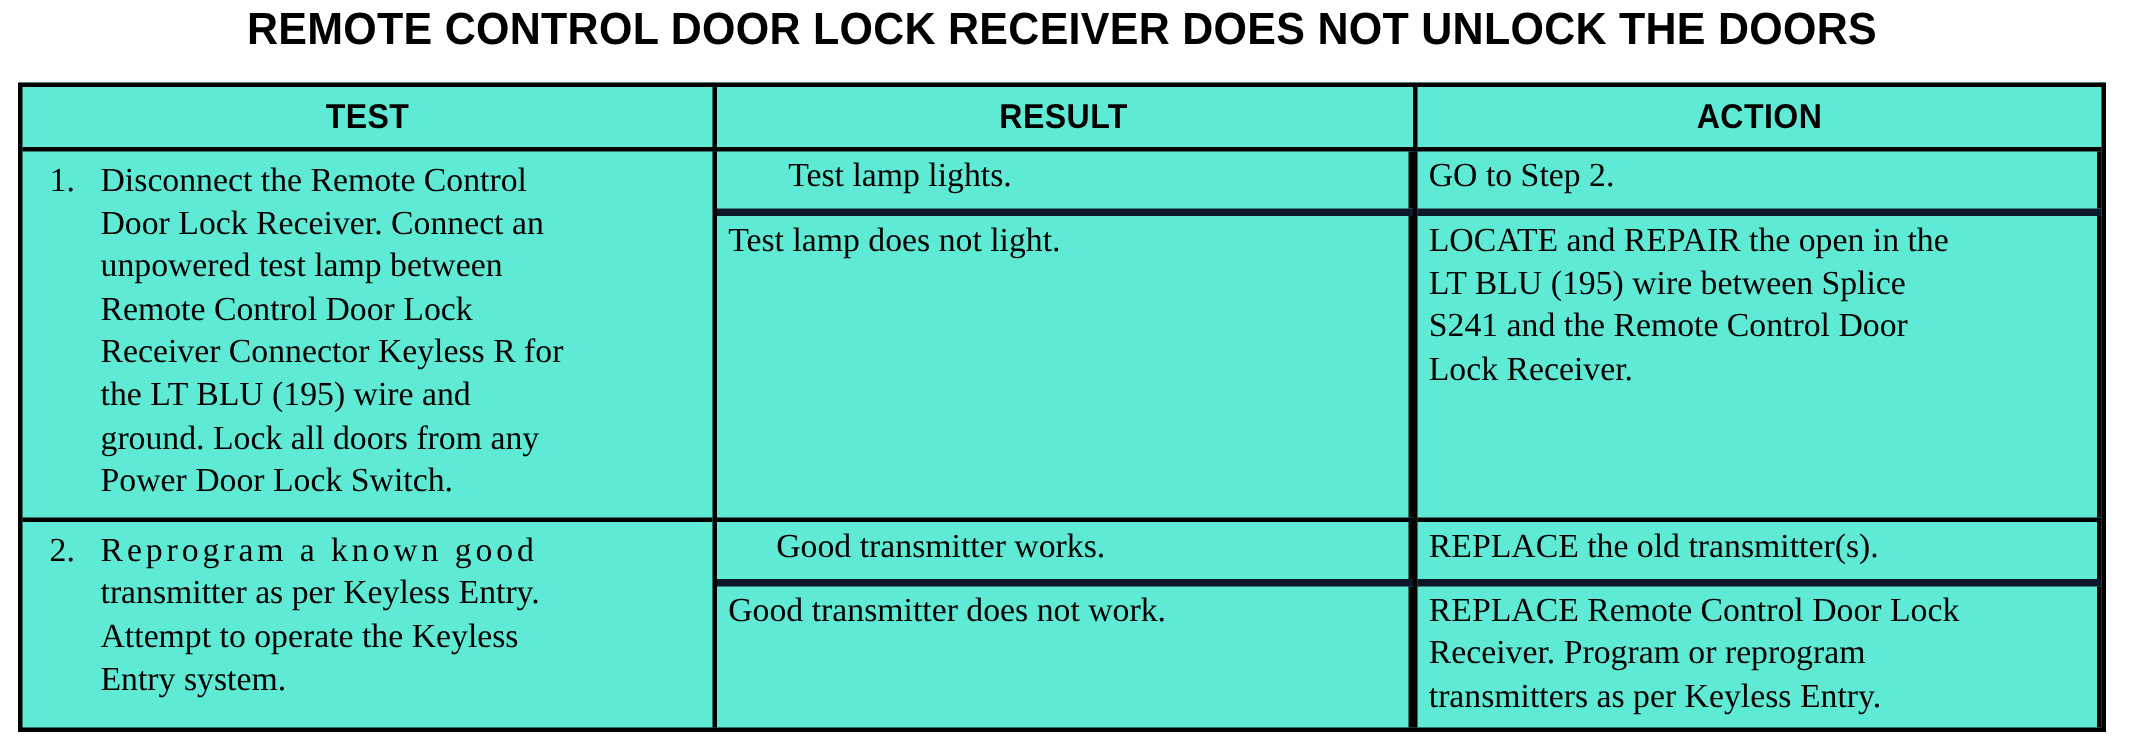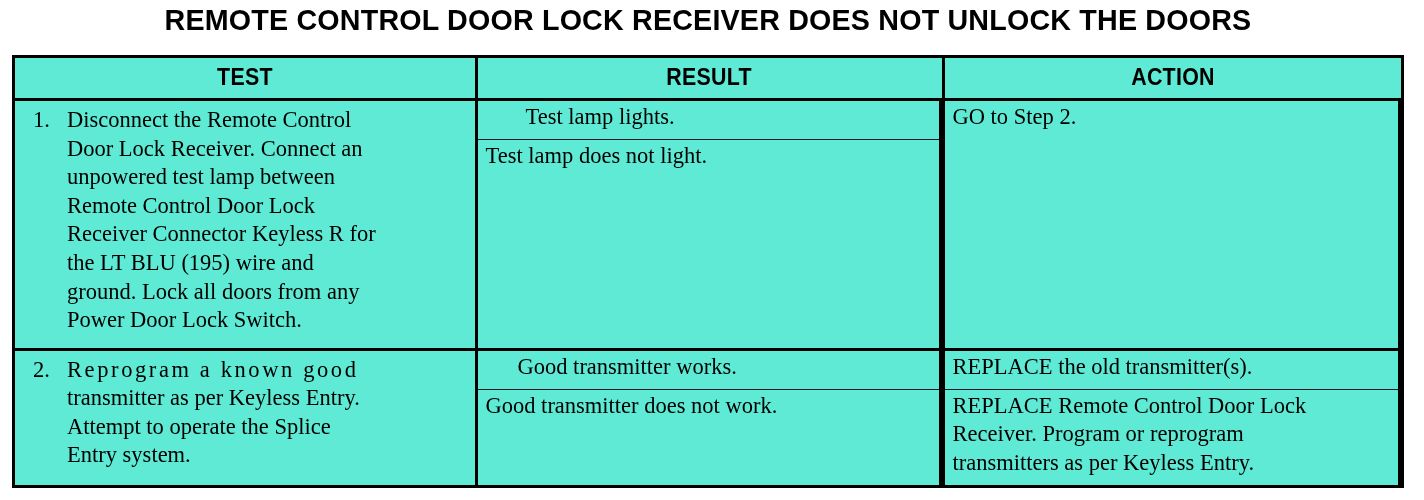--- a/index.html
+++ b/index.html
@@ -122,21 +122,21 @@
     height: 100%;
     border-collapse: collapse;
     table-layout: fixed;
   }
   .sub td {
     vertical-align: top;
     padding: 2px 8px 4px 8px;
     font-size: 22.5px;
     line-height: 28.6px;
   }
-  .sub tr.divider > td { border-top: 1px solid #0f172a; }
+  .sub tr.divider > td { border-top: 5px solid #0f172a; }
   .sub td .ln { display: block; white-space: nowrap; }
 </style>
 </head>
 <body>
 
 <div id="page">
 
   <div class="doc-title">REMOTE CONTROL DOOR LOCK RECEIVER DOES NOT UNLOCK THE DOORS</div>
 
   <div class="table-wrap">
@@ -198,34 +198,42 @@
           </td>
 
           <td class="last">
             <table class="sub">
               <tbody>
                   <tr>
                 <td style="height:32px;">
                   <span class="ln">GO to Step 2.</span>
                 </td>
               </tr>
+              <tr class="divider">
+                <td>
+                  <span class="ln">LOCATE and REPAIR the open in the</span>
+                  <span class="ln">LT BLU (195) wire between Splice</span>
+                  <span class="ln">S241 and the Remote Control Door</span>
+                  <span class="ln">Lock Receiver.</span>
+                </td>
+              </tr>
             </tbody>
               </table>
           </td>
         </tr>
 
         <tr class="step-sep">
           <td>
             <div class="test-cell">
               <div class="step">
                 <span class="num">2.</span>
                 <span class="body">
                   <span class="ln spread">Reprogram a known good</span>
                   <span class="ln">transmitter as per Keyless Entry.</span>
-                  <span class="ln">Attempt to operate the Splice</span>
+                  <span class="ln">Attempt to operate the Keyless</span>
                   <span class="ln">Entry system.</span>
                 </span>
               </div>
             </div>
           </td>
 
           <td>
             <table class="sub">
               <tbody>
                   <tr>

